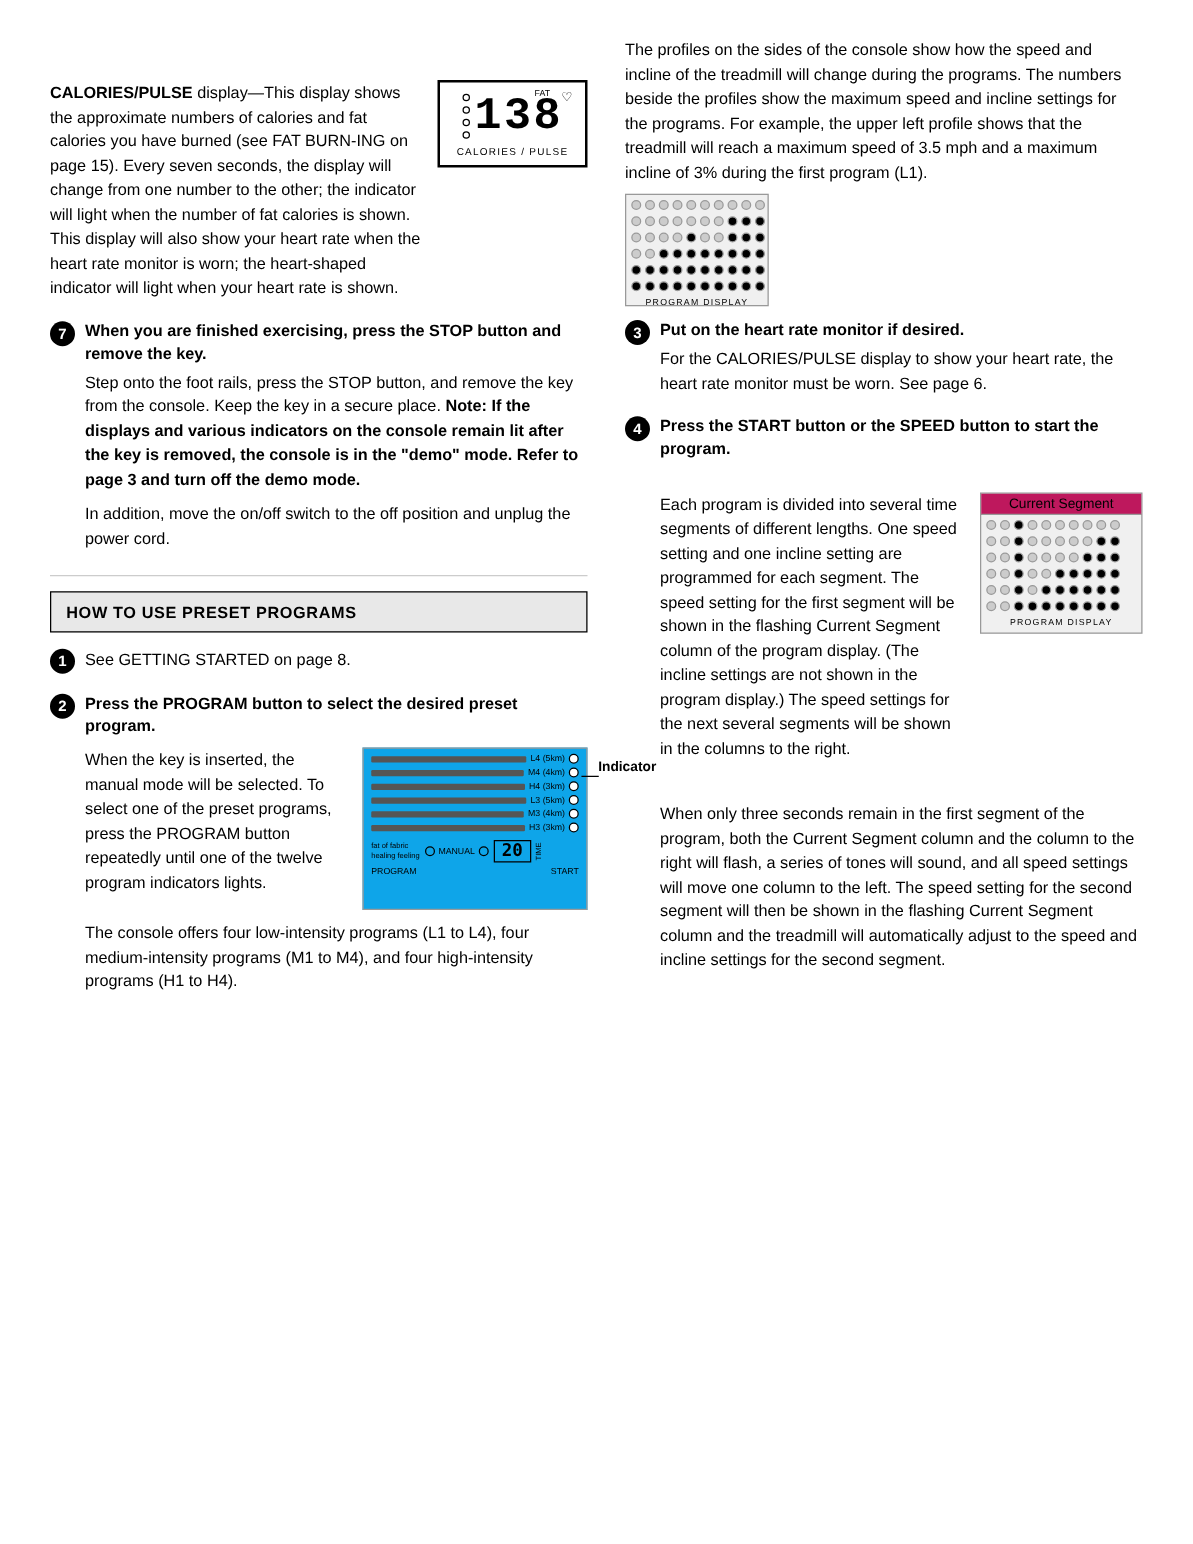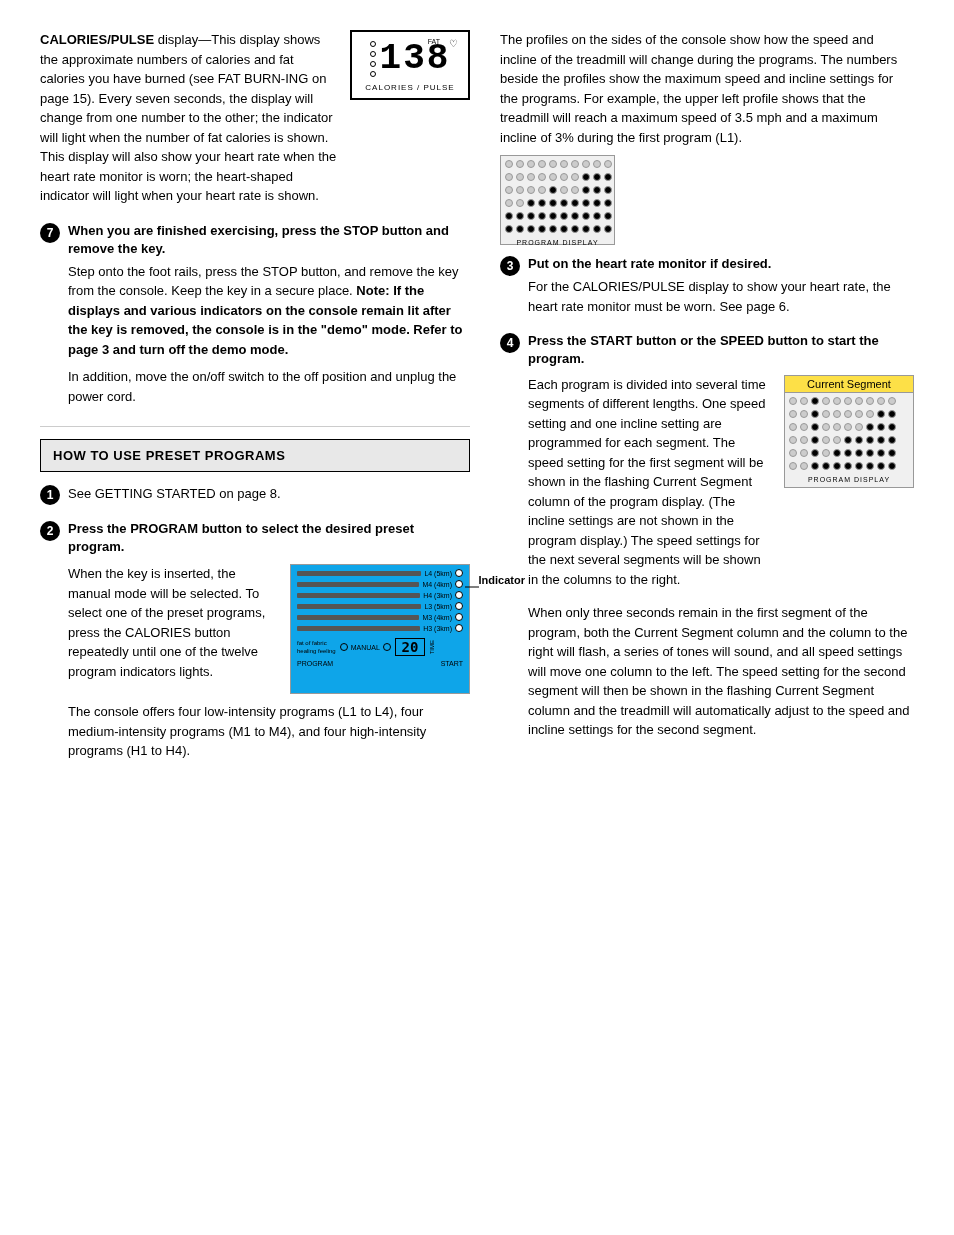--- a/index.html
+++ b/index.html
@@ -35,20 +35,21 @@
       line-height: 1.5;
     }
     .bold { font-weight: bold; }
 
     
     .calories-block {
       display: flex;
       align-items: flex-start;
       gap: 12px;
       margin-bottom: 8px;
+      margin-top: 34px;
     }
     .calories-display-box {
       border: 2px solid #000;
       width: 120px;
       height: 70px;
       flex-shrink: 0;
       display: flex;
       flex-direction: column;
       align-items: center;
       justify-content: center;
@@ -186,21 +187,21 @@
     }
 
     
     .current-segment-box {
       border: 1px solid #999;
       background: #f0f0f0;
       width: 130px;
       flex-shrink: 0;
     }
     .current-segment-header {
-      background: #fde047;
+      background: #be185d;
       border-bottom: 1px solid #999;
       text-align: center;
       font-size: 11px;
       padding: 2px 4px;
     }
     .current-segment-grid {
       padding: 4px;
     }
     .cs-dot-grid {
       display: grid;
@@ -284,21 +285,21 @@
           <p>See GETTING STARTED on page 8.</p>
         </div>
       </div>
 
       <div class="step-container">
         <div class="step-circle">2</div>
         <div class="step-content">
           <div class="step-heading">Press the PROGRAM button to select the desired preset program.</div>
           <div class="console-img-area">
             <div style="flex:1;">
-              <p>When the key is inserted, the manual mode will be selected. To select one of the preset programs, press the CALORIES button repeatedly until one of the twelve program indicators lights.</p>
+              <p>When the key is inserted, the manual mode will be selected. To select one of the preset programs, press the PROGRAM button repeatedly until one of the twelve program indicators lights.</p>
             </div>
 
             <div style="position:relative; flex-shrink:0;">
               <div class="console-diagram">
                 <div style="padding: 4px 6px;">
 
                   <div style="display:flex; flex-direction:column; gap:3px;">
                     <div style="display:flex; align-items:center; gap:3px;">
                       <div style="flex:1; height:5px; background:#555; border-radius:1px;"></div>
                       <span style="font-size:7px;">L4 (5km)</span>
@@ -448,21 +449,21 @@
           <div class="step-heading">Put on the heart rate monitor if desired.</div>
           <p>For the CALORIES/PULSE display to show your heart rate, the heart rate monitor must be worn. See page 6.</p>
         </div>
       </div>
 
       <div class="step-container">
         <div class="step-circle">4</div>
         <div class="step-content">
           <div class="step-heading">Press the START button or the SPEED      button to start the program.</div>
 
-          <div style="display:flex; gap:12px; align-items:flex-start; margin: 6px 0;">
+          <div style="display:flex; gap:12px; align-items:flex-start; margin: 25px 0;">
             <p style="flex:1;">Each program is divided into several time segments of different lengths. One speed setting and one incline setting are programmed for each segment. The speed setting for the first segment will be shown in the flashing Current Segment column of the program display. (The incline settings are not shown in the program display.) The speed settings for the next several segments will be shown in the columns to the right.</p>
             <div style="flex-shrink:0; width:130px;">
               <div class="current-segment-box">
                 <div class="current-segment-header">Current Segment</div>
                 <div class="current-segment-grid">
                   <div class="cs-dot-grid">
 
                     <div class="dot"></div>
                     <div class="dot"></div>
                     <div class="dot filled"></div>

